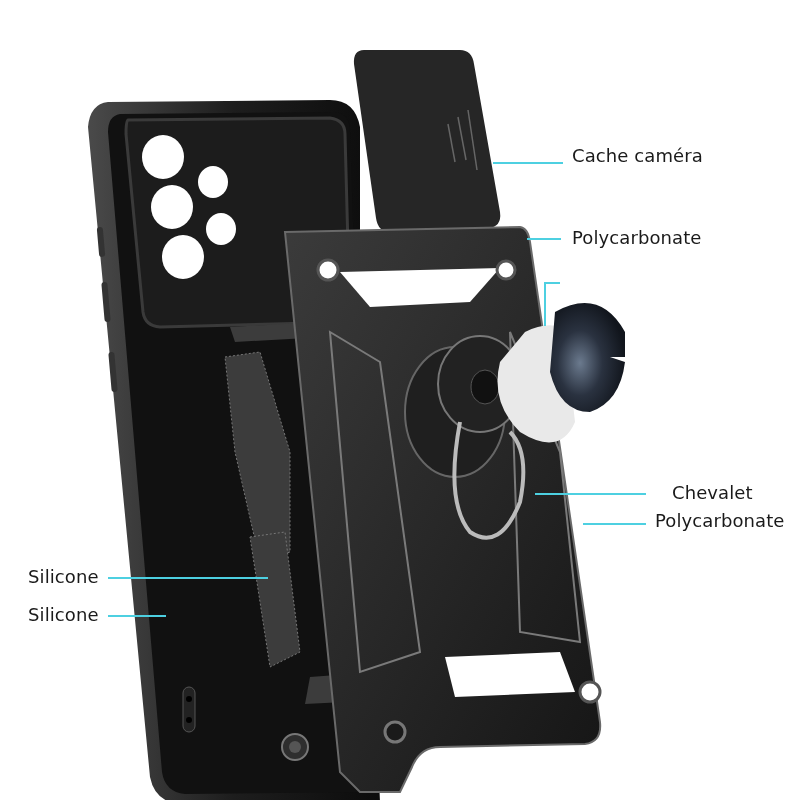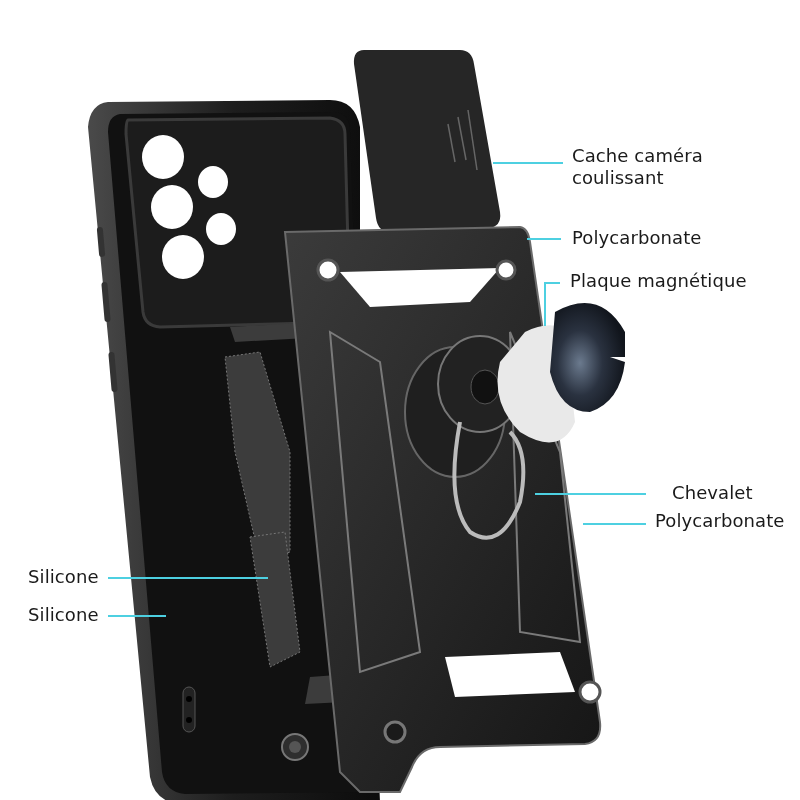--- a/index.html
+++ b/index.html
@@ -104,22 +104,20 @@
   <div class="leader" style="left:527px;top:206px;width:34px;"></div>
   <div class="leader-v" style="left:544px;top:250px;height:44px;"></div>
   <div class="leader" style="left:544px;top:250px;width:16px;"></div>
   <div class="leader" style="left:535px;top:461px;width:111px;"></div>
   <div class="leader" style="left:583px;top:491px;width:63px;"></div>
   <div class="leader" style="left:108px;top:545px;width:160px;"></div>
   <div class="leader" style="left:108px;top:583px;width:58px;"></div>
 
   <div class="label" style="left:572px;top:113px;">
     <div>Cache caméra</div>
-    <div>coulissant</div>
   </div>
   <div class="label" style="left:572px;top:195px;">Polycarbonate</div>
-  <div class="label" style="left:570px;top:238px;">Plaque magnétique</div>
   <div class="label" style="left:672px;top:450px;">Chevalet</div>
   <div class="label" style="left:655px;top:478px;">Polycarbonate</div>
   <div class="label" style="left:28px;top:534px;">Silicone</div>
   <div class="label" style="left:28px;top:572px;">Silicone</div>
 
 </div>
 
 </body></html>

